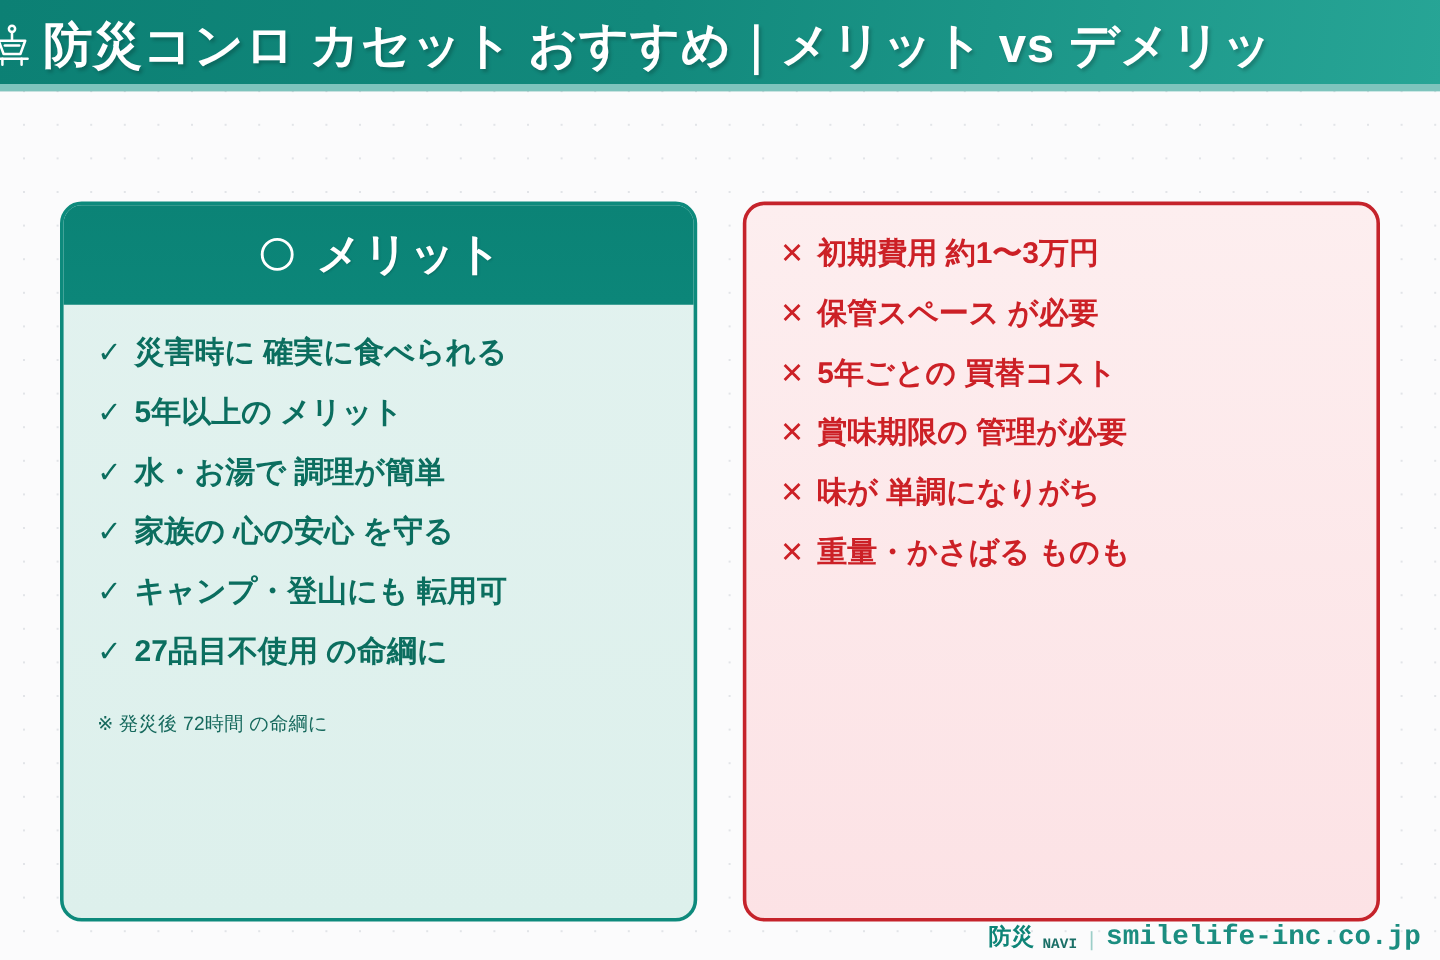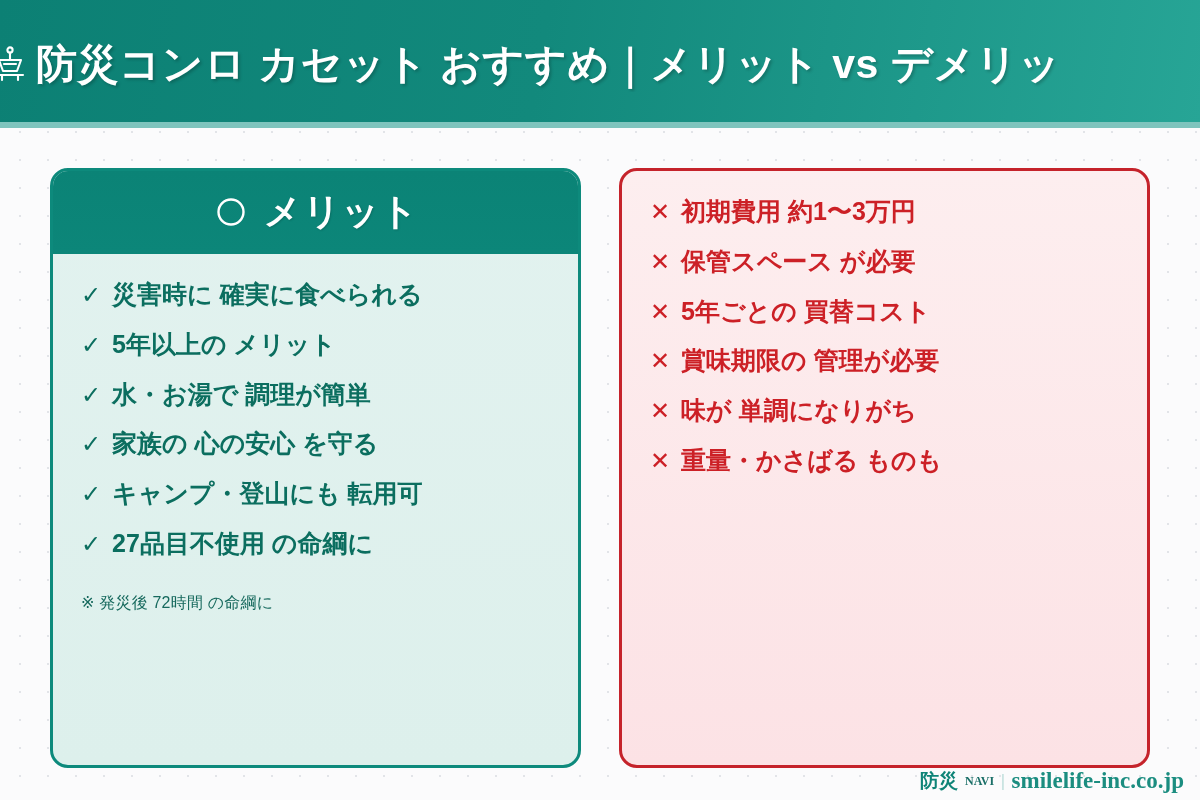--- a/index.html
+++ b/index.html
@@ -18,21 +18,21 @@
       radial-gradient(circle, #e2e4e8 1.2px, transparent 1.3px);
     background-size: 28px 28px;
     background-position: 6px 6px;
   }
 
   
   .header {
     position: absolute;
     top: 0; left: 0;
     width: 1200px;
-    height: 128px;
+    height: 76px;
     background: linear-gradient(100deg, #0c8074 0%, #12897c 45%, #27a596 100%);
     display: flex;
     align-items: center;
     overflow: hidden;
   }
   .header-accent {
     position: absolute;
     left: 0; bottom: 0;
     width: 1200px;
     height: 6px;
@@ -157,23 +157,23 @@
   }
   .card.merit .note { color: #16695d; }
   .card.demerit .note { color: #c4373c; }
 
   
   .footer {
     position: absolute;
     right: 16px;
     bottom: 6px;
     display: flex;
-    align-items: center;
+    align-items: flex-end;
     gap: 7px;
-    font-family: Liberation Serif, serif;
+    font-family: Liberation Mono, monospace;
     font-size: 17px;
     font-weight: bold;
     color: #1b8d80;
   }
   .footer-brand-main { font-size: 19px; color: #0e8477; }
   .footer-brand-sub  { font-size: 12px; color: #1a6f67; }
   .footer-sep { color: #9ccec8; font-weight: normal; }
   .footer-url { font-size: 23px; color: #1b8d80; }
 </style>
 </head>

